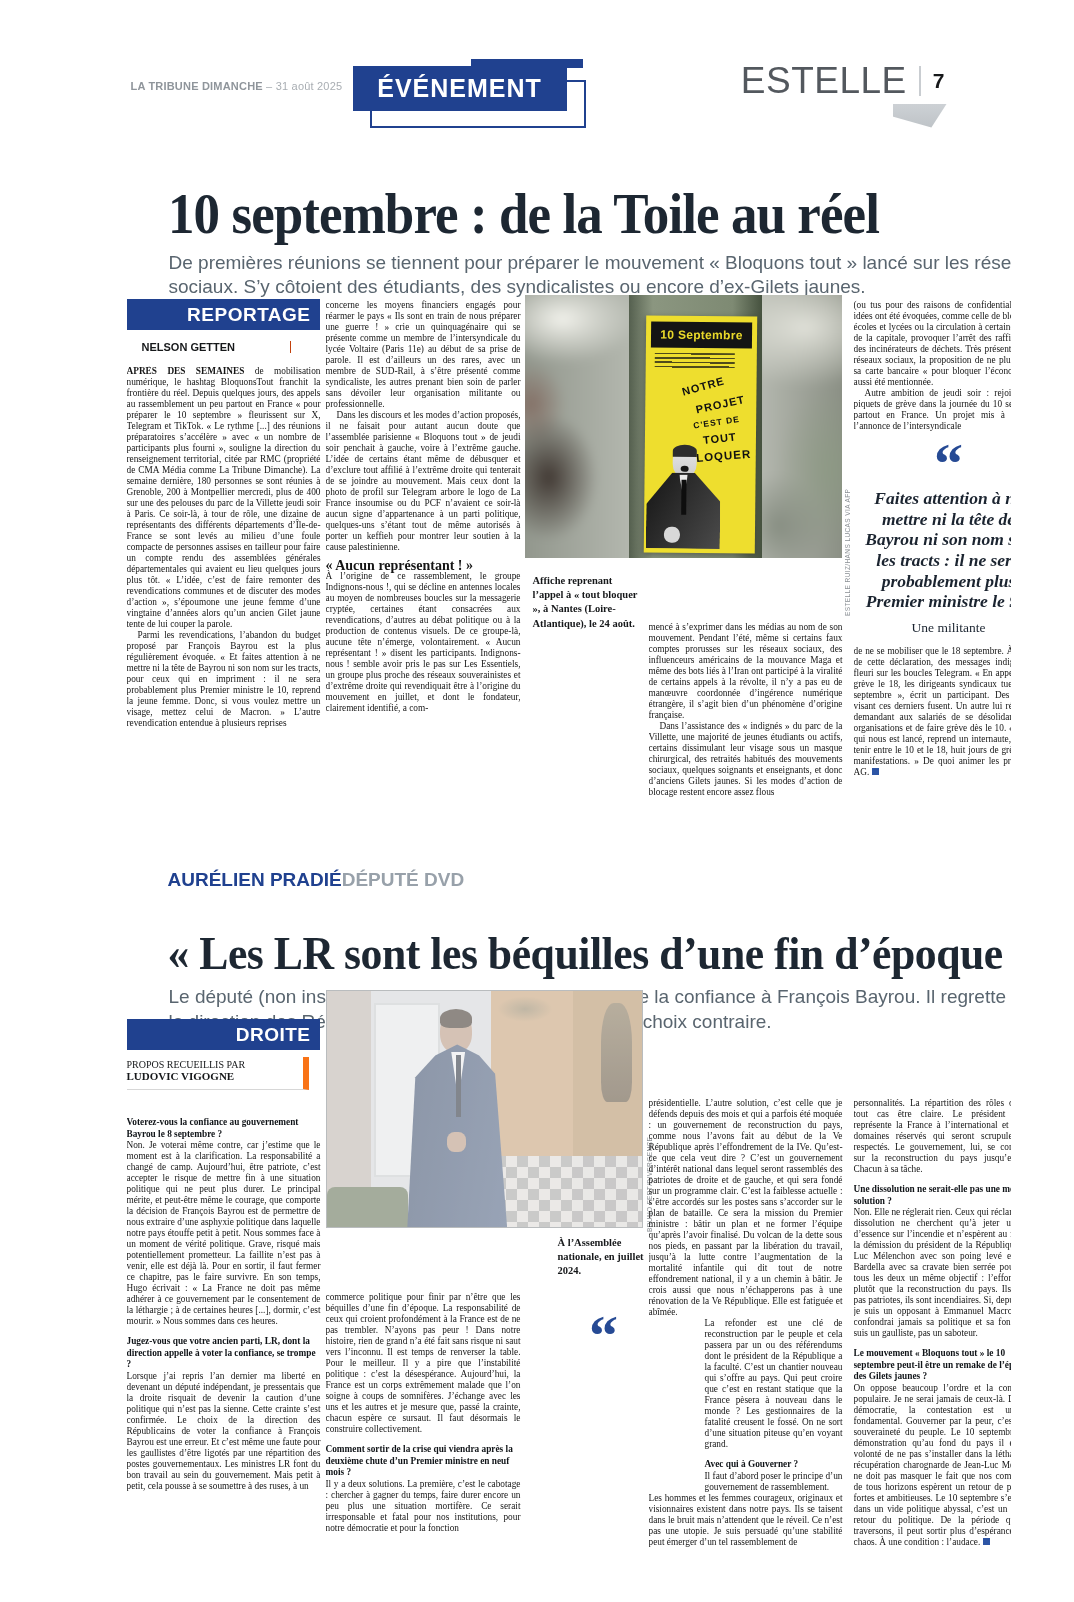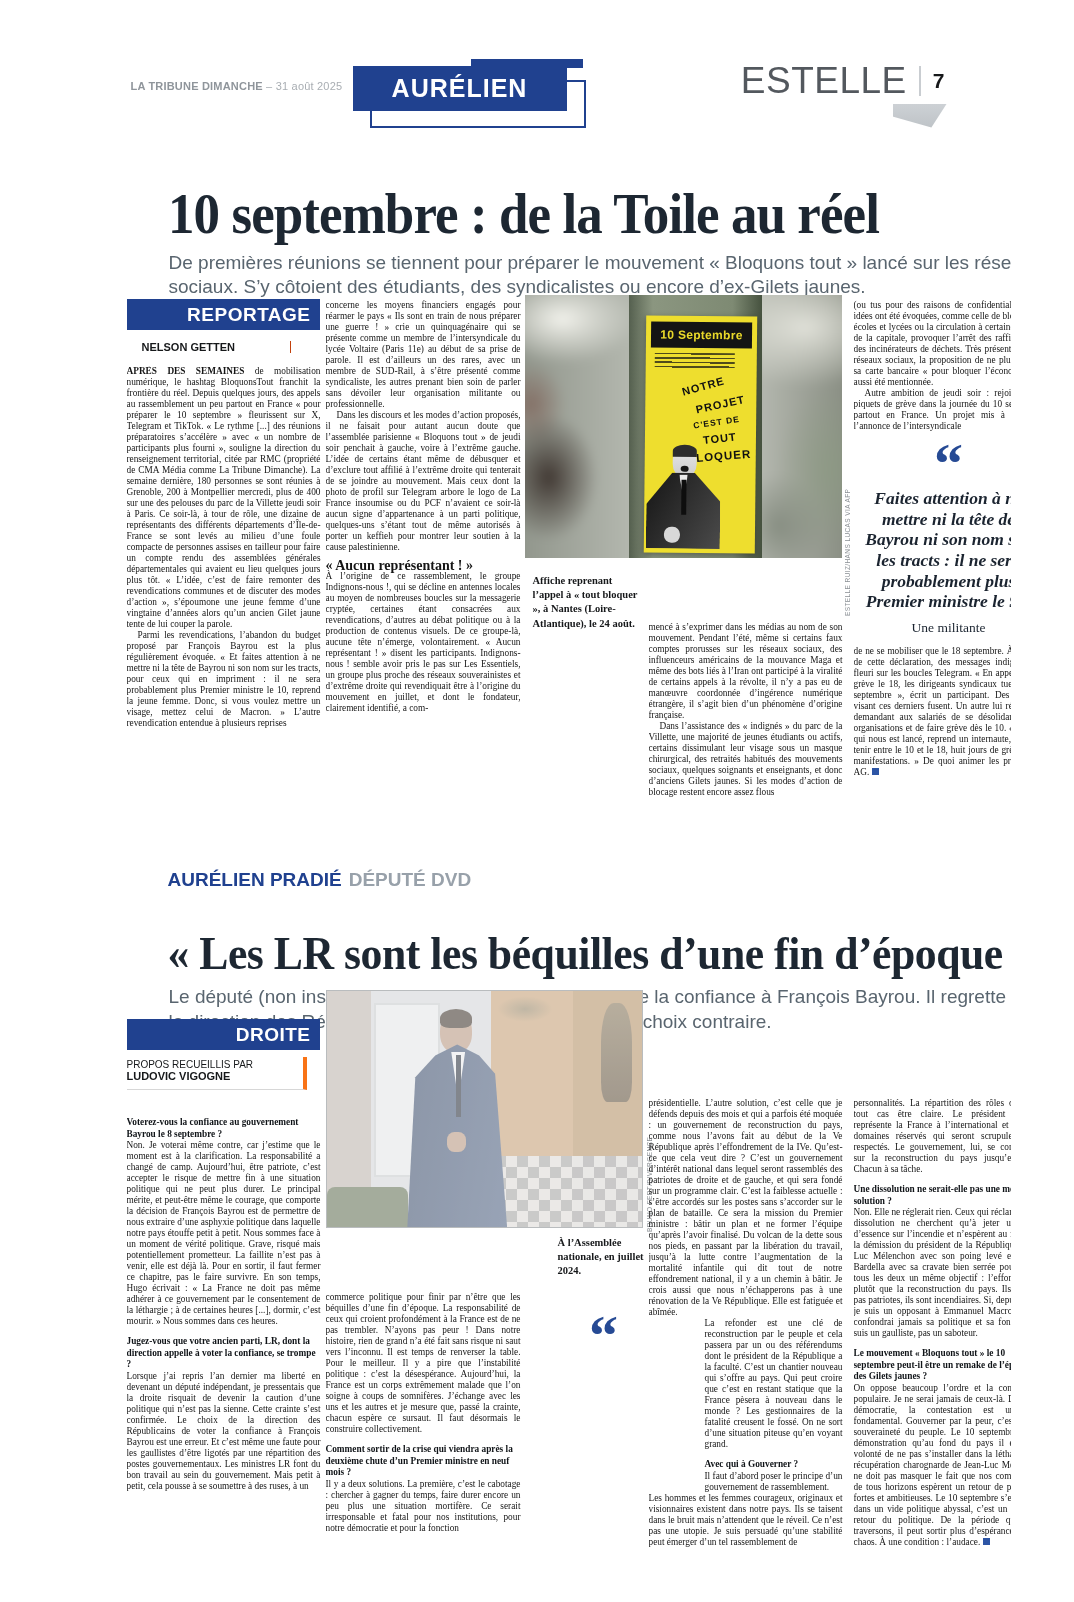--- a/index.html
+++ b/index.html
@@ -99,28 +99,28 @@
   .m-body{position:absolute;left:0;top:26px;width:74px;height:76px;
           background:linear-gradient(120deg,#151515,#4b4b4b);
           clip-path:polygon(35% 0,65% 0,100% 38%,100% 100%,0 100%,0 42%);}
   .m-body::before{content:"";position:absolute;left:44%;top:2px;width:12%;height:30%;background:#eaeaea;
           clip-path:polygon(0 0,100% 0,50% 100%);}
   .m-body::after{content:"";position:absolute;left:47.5%;top:7px;width:6%;height:46%;background:#0e0e0e;}
   .m-fist{position:absolute;left:18px;top:80px;width:16px;height:16px;background:#d8d8d8;border-radius:45%;}
 
   
   .kicker{left:104px;top:869px;font-family:"Liberation Sans",sans-serif;font-size:19px;font-weight:bold;color:#20418f;}
-  .kicker .suffix{color:#98a1aa;margin-left:7px;font-weight:600;}
+  .kicker .suffix{color:#98a1aa;font-weight:600;}
   .headline2{left:37px;top:891px;width:1000px;text-align:center;font-size:46px;font-weight:600;
              color:#1d2732;transform:scaleX(.95);letter-spacing:-.5px;line-height:1.1;}
   .deck2{left:105px;top:966px;width:875px;font-size:19px;line-height:1.3;}
   .rubric2{left:63px;top:1019px;}
   .byline2{left:63px;top:1057px;width:168px;padding:2px 8px 7px 0;
-           border-right:4px solid #f97316;border-bottom:1px solid #d7d7d7;
-           font-family:Liberation Sans, sans-serif;color:#16181a;}
+           border-right:6px solid #f97316;border-bottom:1px solid #d7d7d7;
+           font-family:Liberation Serif, serif;color:#16181a;}
   .byline2 .pre{font-size:10px;display:block;}
   .byline2 .name{font-size:11px;font-weight:bold;display:block;}
   .a2c1{left:63px;top:1108px;width:194px;height:482px;}
   .a2c2{left:262px;top:1292px;width:195px;height:298px;}
   .a2c3{left:585px;top:1098px;width:194px;height:494px;}
   .a2c4{left:790px;top:1098px;width:190px;height:494px;}
 
   
   .photo2{left:262px;top:990px;width:317px;height:238px;overflow:hidden;border:1px solid #b9bcbe;
           box-sizing:border-box;background:linear-gradient(90deg,#b9b0a8 0 14%,#cfd2d6 14% 52%,#c29a6e 52% 78%,#b08a5e 78% 100%);}
@@ -147,21 +147,21 @@
 </head>
 <body>
 
 <div id="page">
 
   <div class="abs masthead">
     <span>LA TRIBUNE DIMANCHE</span>
     <span class="date">– 31 août 2025</span>
   </div>
   <div class="abs banner">
-    <span class="banner-label">AURÉLIEN</span>
+    <span class="banner-label">ÉVÉNEMENT</span>
   </div>
   <div class="abs edition">
     <span class="name">ESTELLE</span>
     <span class="sep"></span>
     <span class="num">7</span>
   </div>
   <div class="abs page-tab"></div>
 
   <h1 class="abs headline1">10 septembre : de la Toile au réel</h1>
   <p class="abs deck deck1">De premières réunions se tiennent pour préparer le mouvement « Bloquons tout » lancé sur les réseaux sociaux. S’y côtoient des étudiants, des syndicalistes ou encore d’ex-Gilets jaunes.</p>

